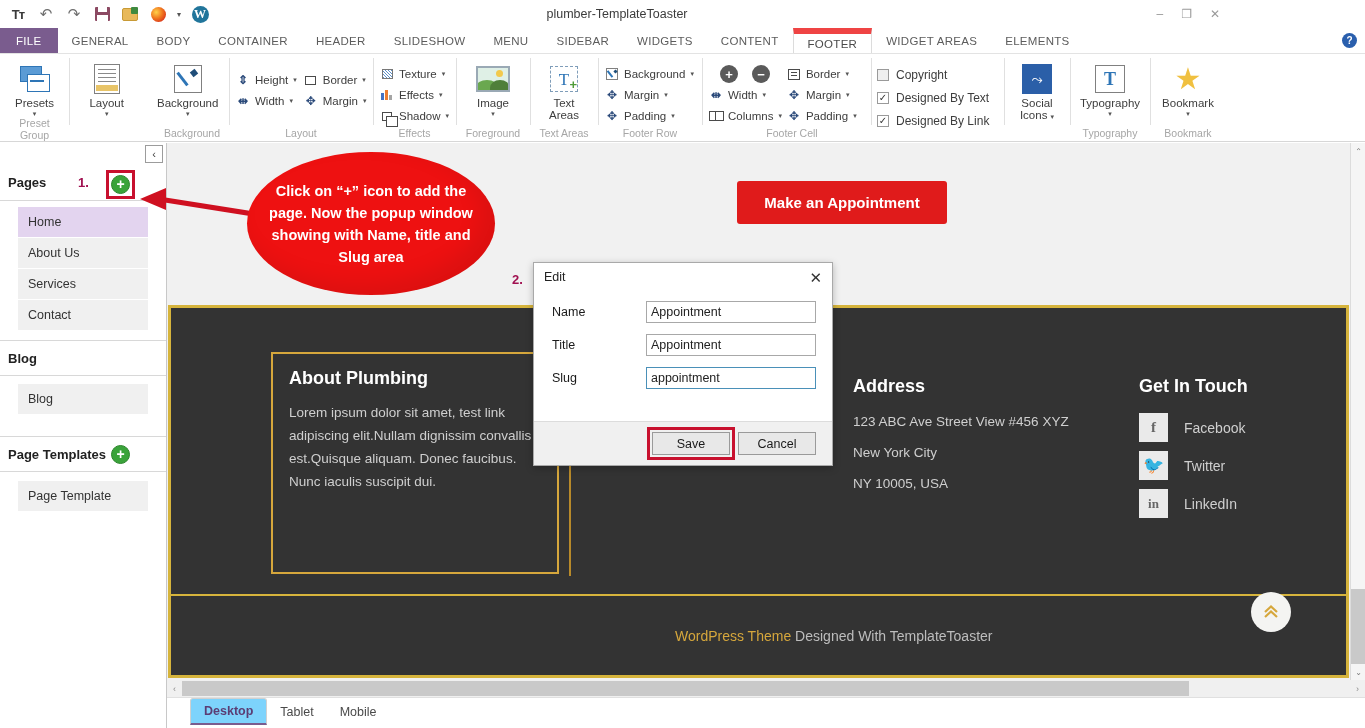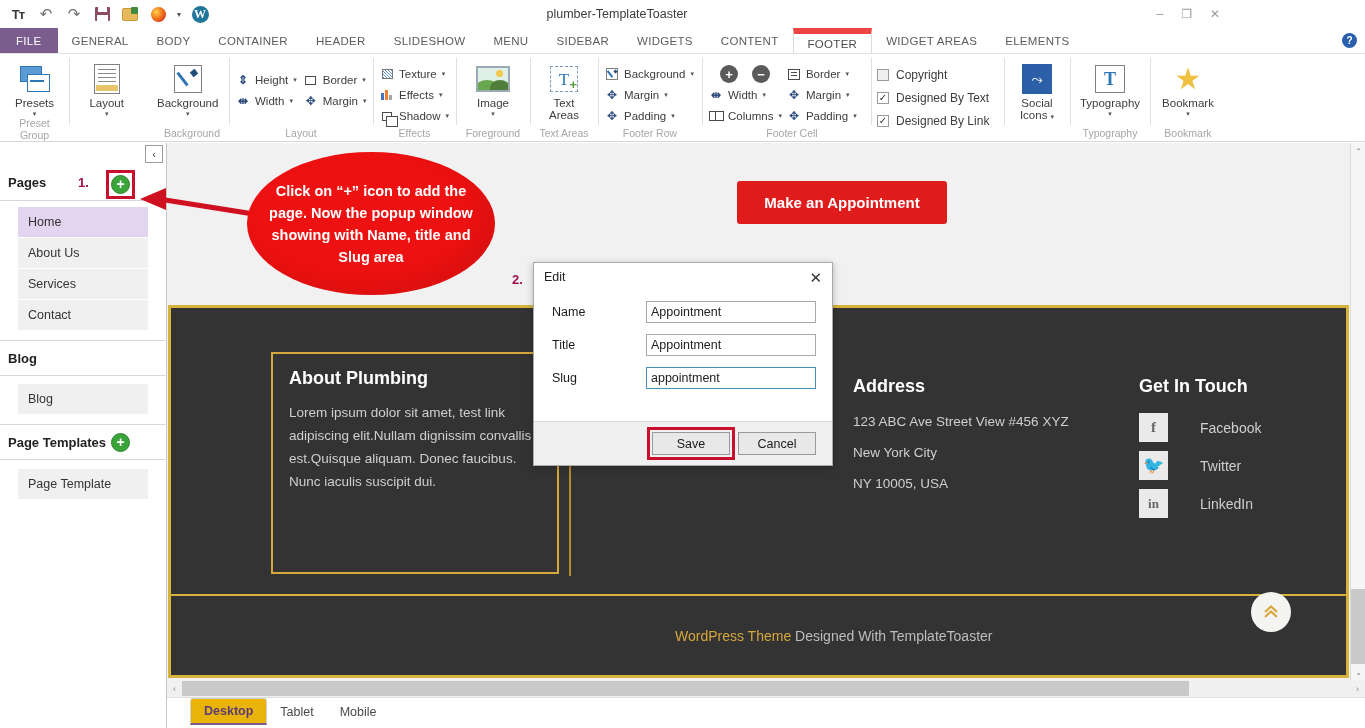--- a/index.html
+++ b/index.html
@@ -183,21 +183,21 @@
   .nav-col { position:absolute; left:398px; top:58px; width:150px; padding-left:18px; border-left:2px solid #b88a2a; height:210px;}
   .nav-col div { color:#d8d8d8; font-size:14.5px; margin-bottom:24px; }
   .addr-col { position:absolute; left:682px; top:68px; width:260px; }
   .addr-col h3 { color:#fff; font-size:18px; margin-bottom:17px; }
   .addr-col div { color:#cfcfcf; font-size:13.5px; margin-bottom:16px; }
   .touch-col { position:absolute; left:968px; top:68px; width:200px; }
   .touch-col h3 { color:#fff; font-size:18px; margin-bottom:16px; }
   .soc-row { display:flex; align-items:center; gap:16px; margin-bottom:9px; }
   .soc-ic { width:29px;height:29px;background:#eaeaea;color:#666;display:flex;align-items:center;justify-content:center;
     font-size:15px;font-weight:bold;font-family:"Liberation Serif",serif;}
-  .soc-lb { color:#cfcfcf; font-size:14px;margin-left:16px; }
+  .soc-lb { color:#cfcfcf; font-size:14px; }
   .botbar {
     position:absolute; left:1px; top:451px; width:1181px; height:84px; background:#333333;
     border-left:3px solid #d6b43c; border-right:3px solid #d6b43c; border-bottom:3px solid #d6b43c;
     border-top:2px solid #d6b43c;
     display:flex; align-items:center;
   }
   .botbar .copy { margin-left:504px; font-size:14px; color:#bdbdbd; }
   .botbar .copy b { color:#d6a73c; font-weight:normal; }
   .totop {
     position:absolute; right:55px; top:-4px; width:40px; height:40px; border-radius:50%;
@@ -211,21 +211,21 @@
   .vs-track-lower { position:absolute; left:0; top:446px; width:15px; height:75px; background:#c9c9c9; }
   .hscroll { position:absolute; left:167px; top:680px; width:1198px; height:17px; background:#f0f0f0; }
   .hs-arrow { position:absolute; top:0; width:15px; height:17px; display:flex; align-items:center; justify-content:center;
      font-size:9px; color:#8a8a8a; }
   .hs-thumb { position:absolute; left:15px; top:1px; width:1007px; height:15px; background:#c9c9c9; }
 
   
   .statusbar { position:absolute; left:0; top:697px; width:1365px; height:31px; background:#ffffff; border-top:1px solid #e0e0e0;}
   .dev-tabs { position:absolute; left:190px; top:0px; display:flex; align-items:stretch; height:27px; }
   .dev-tab { padding:0 13px; display:flex; align-items:center; font-size:12.5px; color:#4a4a4a; }
-  .dev-tab.active { background:#eab308; border:1px solid #d0d0d0; border-bottom:2px solid #7a5c8e; color:#5b3d74; font-weight:bold;
+  .dev-tab.active { background:#7dd3fc; border:1px solid #d0d0d0; border-bottom:2px solid #7a5c8e; color:#5b3d74; font-weight:bold;
      border-radius:3px 3px 0 0; }
   .bottom-left-block { position:absolute; left:0; top:697px; width:167px; height:31px; background:#fff; border-right:1px solid #c8c8c8;}
 
   
   .callout {
     position:absolute; left:247px; top:152px; width:248px; height:143px;
     background:#ee1111; border-radius:50%;
     display:flex; align-items:center; justify-content:center;
     box-shadow: inset -12px -10px 22px rgba(0,0,0,.08);
   }
@@ -615,21 +615,21 @@
       <div class="page-item">About Us</div>
       <div class="page-item">Services</div>
       <div class="page-item">Contact</div>
     </div>
     <div class="sec-head" style="margin-top:10px">
       <span class="ttl">Blog</span>
     </div>
     <div style="padding-top:8px">
       <div class="page-item">Blog</div>
     </div>
-    <div class="sec-head" style="margin-top:10px">
+    <div class="sec-head" style="margin-top:22px">
       <span class="ttl">Page Templates</span>
       <span class="add-circle" style="margin-right:28px">+</span>
     </div>
     <div style="padding-top:9px">
       <div class="page-item">Page Template</div>
     </div>
   </div>
 
   <div class="canvas">
     <div class="canvas-top">

